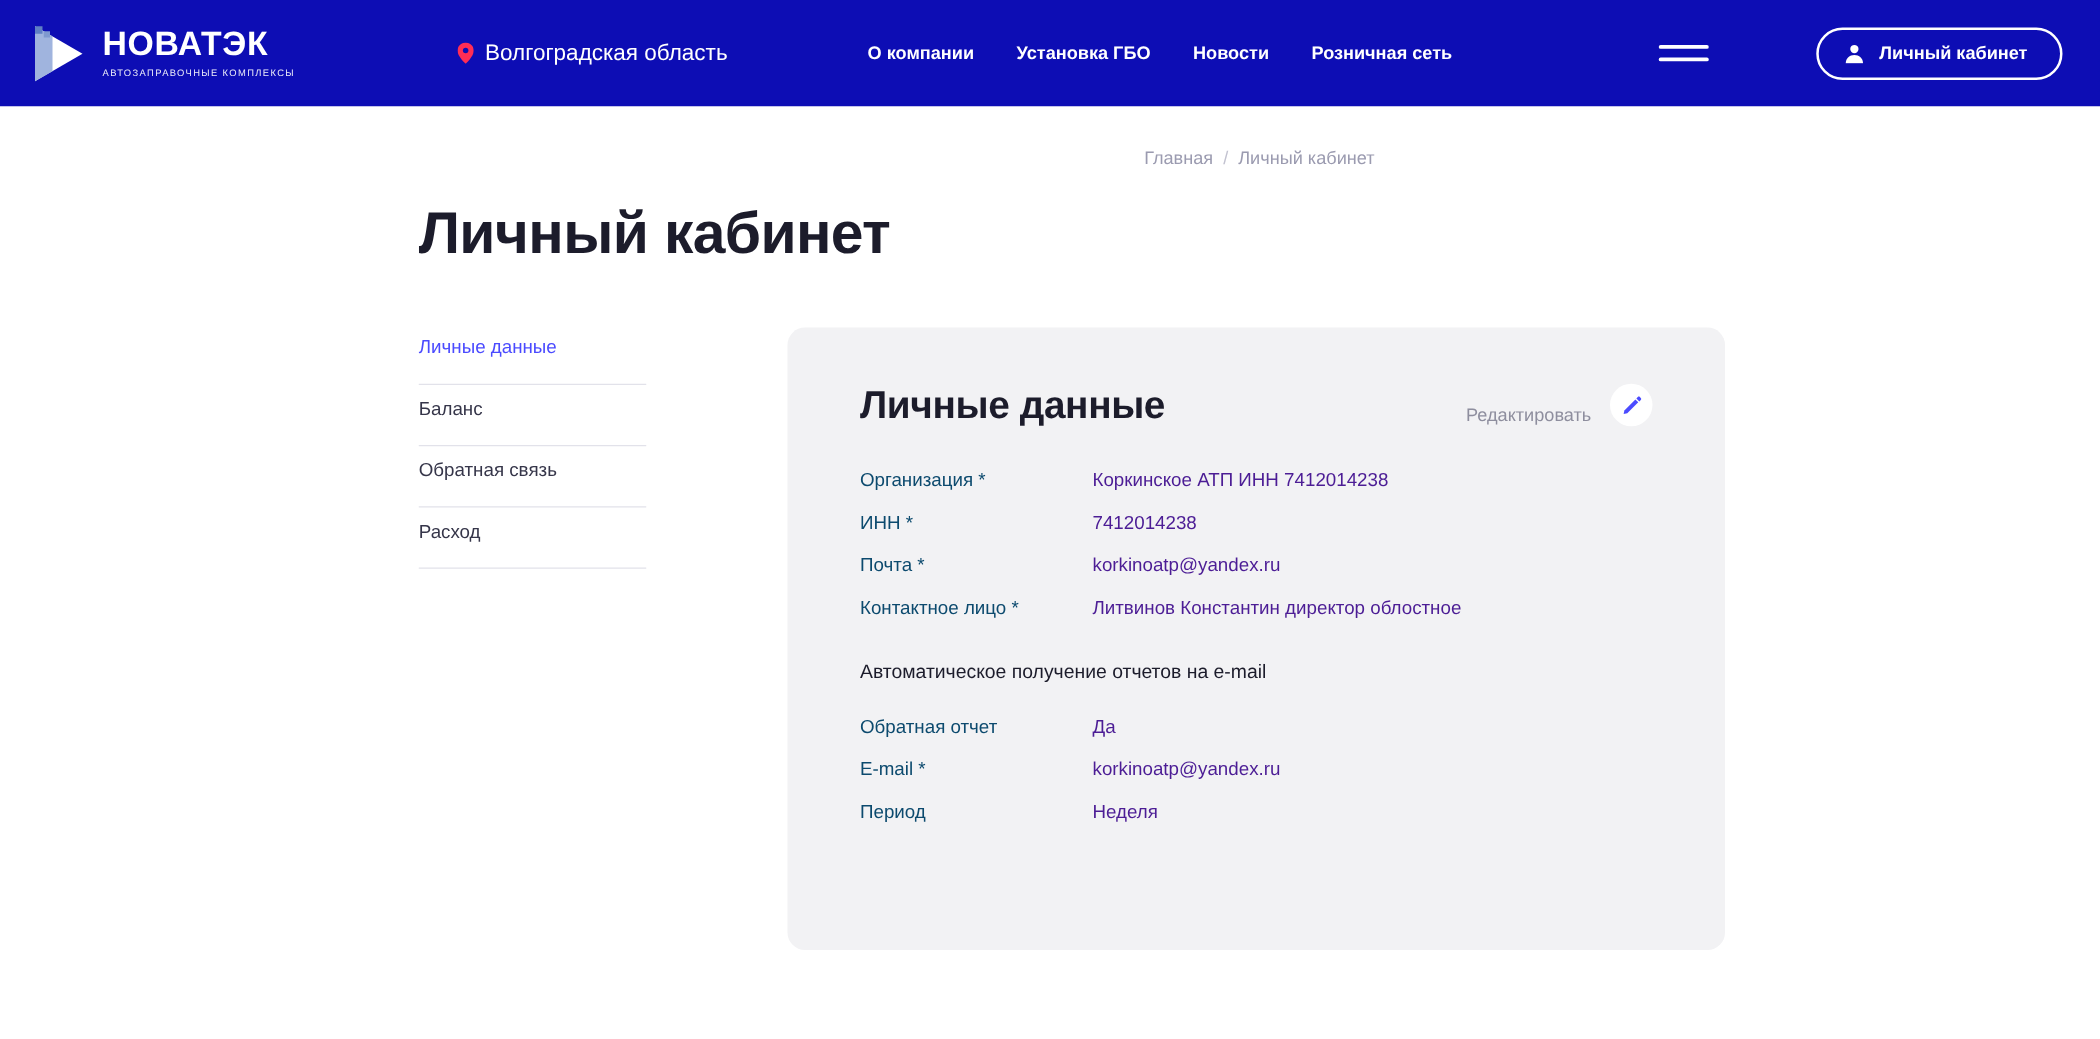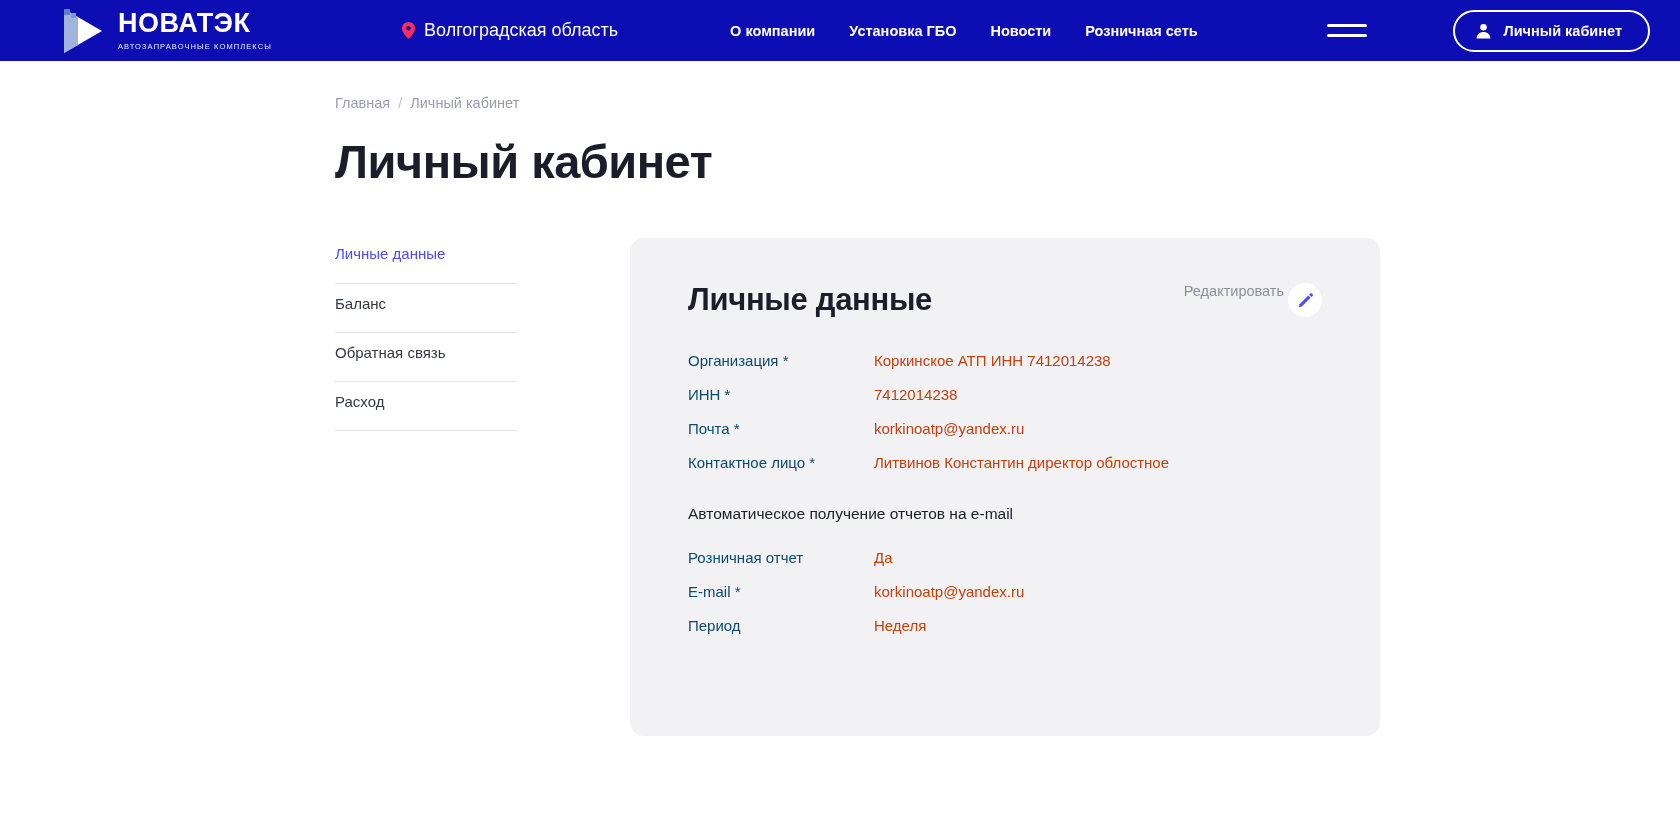--- a/index.html
+++ b/index.html
@@ -6,25 +6,25 @@
   html, body {
     margin: 0; padding: 0;
     width: 1680px; height: 831px;
     background: #ffffff;
     font-family: "Liberation Sans", sans-serif;
     overflow: hidden;
   }
 
   
   .header {
-    height: 61px;
+    height: 85px;
     background: #0d0db4;
     display: flex;
     align-items: center;
-    padding: 0 30px 0 62px;
+    padding: 0 30px 0 26px;
     position: relative;
   }
   .logo-wrap {
     display: flex;
     align-items: center;
     gap: 14px;
   }
   .logo-mark {
     width: 42px; height: 48px;
     position: relative;
@@ -116,20 +116,21 @@
   .page {
     padding: 0 0 0 0;
   }
   .crumbs {
     margin: 34px 0 0 335px;
     font-size: 14.5px;
     color: #9b9bb0;
     display: flex;
     gap: 8px;
     align-items: center;
+    justify-content: center;
   }
   .crumbs a { color: #9b9bb0; text-decoration: none; }
   .crumbs .sep { color: #c2c2d0; }
   .crumbs .cur { color: #9b9bb0; }
 
   h1.page-title {
     margin: 26px 0 0 335px;
     font-size: 47px;
     line-height: 1.05;
     color: #1c1c2b;
@@ -175,22 +176,22 @@
   .card-head h2 {
     margin: 0;
     font-size: 31px;
     color: #1c1c2b;
     font-weight: bold;
     letter-spacing: -0.3px;
   }
   .edit-wrap {
     margin-left: auto;
     display: flex;
-    align-items: flex-start;
-    gap: 4px;
+    align-items: flex-end;
+    gap: 15px;
     cursor: pointer;
   }
   .edit-label {
     font-size: 14.5px;
     color: #8e8e9e;
   }
   .edit-circle {
     width: 34px; height: 34px;
     border-radius: 50%;
     background: #ffffff;
@@ -204,21 +205,21 @@
   .field-row {
     display: flex;
     margin-bottom: 17px;
     font-size: 15px;
   }
   .field-label {
     width: 186px;
     flex: 0 0 186px;
     color: #0c4a6e;
   }
-  .field-value { color: #c2410c; }
+  .field-value { color: #4c1d95; }
 
   .sub-title {
     margin-top: 34px;
     margin-bottom: 26px;
     font-size: 15.5px;
     font-weight: normal;
     color: #1c1c2b;
   }
 </style>
 </head>
@@ -323,21 +324,21 @@
         <div class="field-row">
           <div class="field-label">Контактное лицо *</div>
           <div class="field-value">Литвинов Константин директор облостное</div>
         </div>
       </div>
 
       <div class="sub-title">Автоматическое получение отчетов на e-mail</div>
 
       <div class="fields" style="margin-top:0">
         <div class="field-row">
-          <div class="field-label">Розничная отчет</div>
+          <div class="field-label">Обратная отчет</div>
           <div class="field-value">Да</div>
         </div>
         <div class="field-row">
           <div class="field-label">E-mail *</div>
           <div class="field-value">korkinoatp@yandex.ru</div>
         </div>
         <div class="field-row">
           <div class="field-label">Период</div>
           <div class="field-value">Неделя</div>
         </div>

